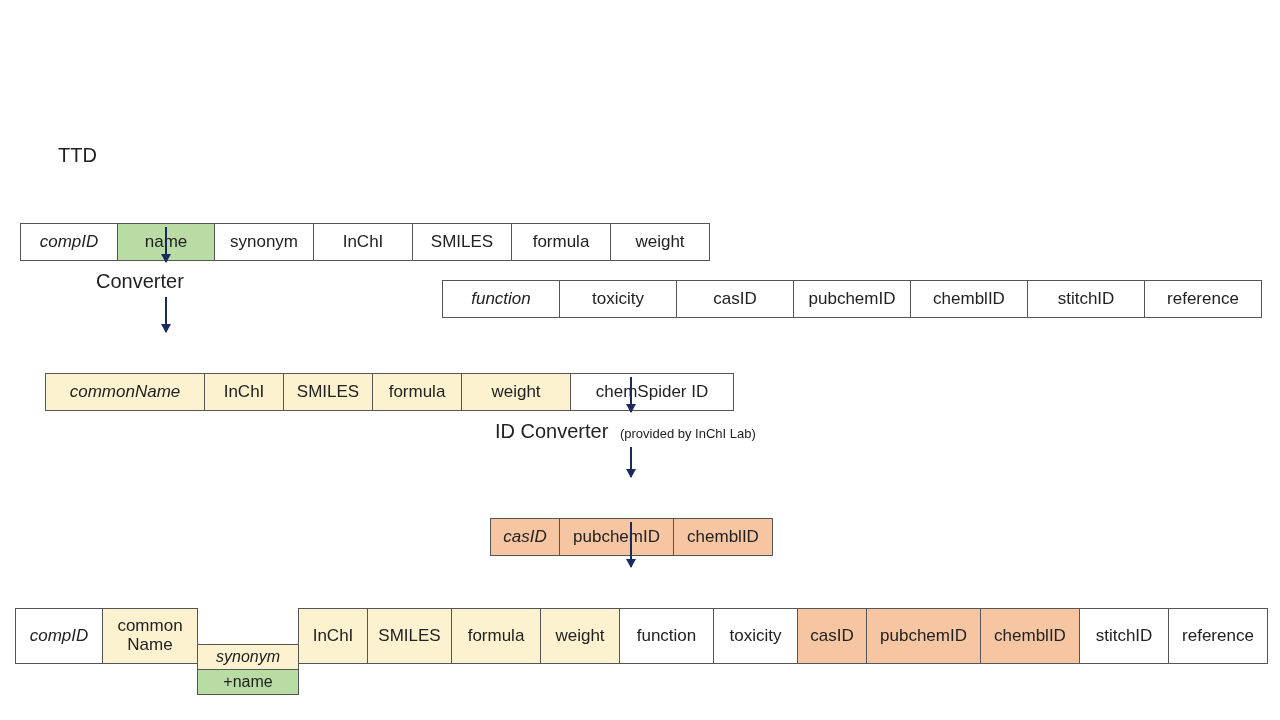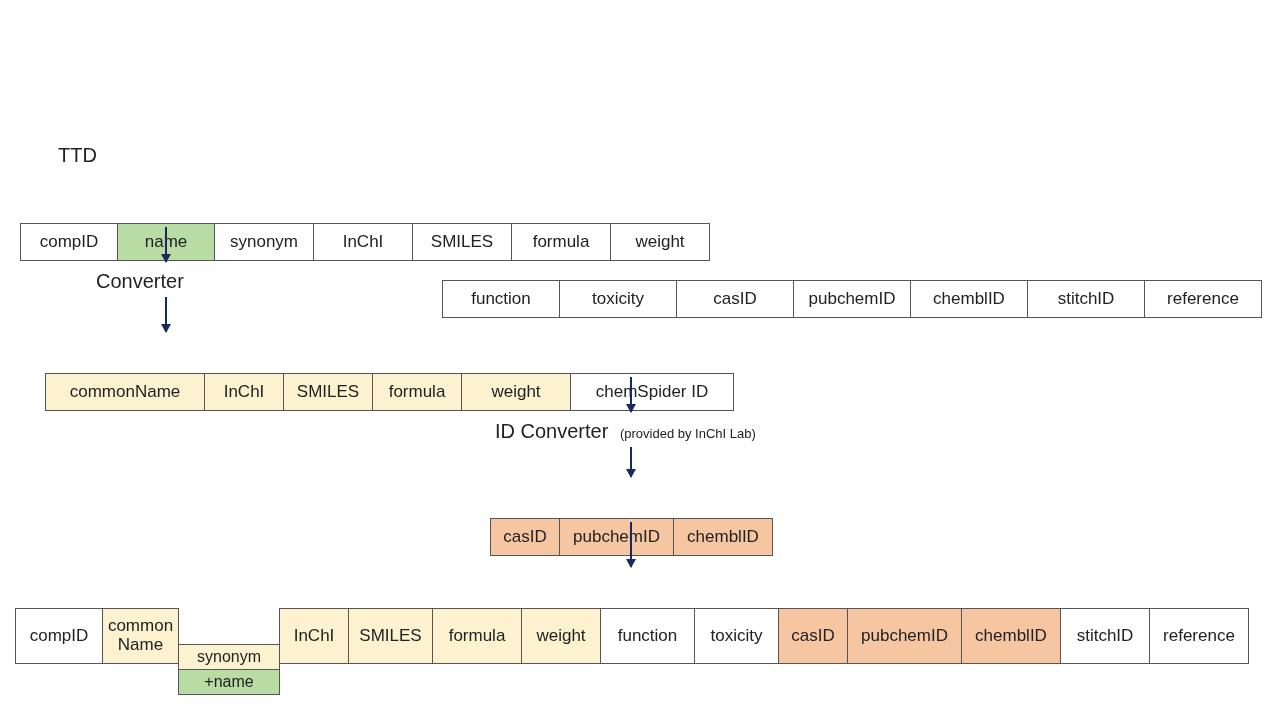--- a/index.html
+++ b/index.html
@@ -27,21 +27,21 @@
     padding: 8px 6px;
     text-align: center;
     background: #fff;
     white-space: nowrap;
     display: flex;
     align-items: center;
     justify-content: center;
     font-size: 17px;
     margin-left: -1px;
   }
-  .cell:first-child { margin-left: 0; }
+  .cell:first-child { margin-left: 0; font-style: italic; }
   .green  { background: #b8dca4; }
   .yellow { background: #fdf2d0; }
   .orange { background: #f6c6a3; }
   .stack {
     display: flex;
     flex-direction: column;
   }
   .stack .cell { margin-left: 0; }
   .stack .cell + .cell { margin-top: -1px; }
   .two-line { line-height: 1.1; padding-top: 4px; padding-bottom: 4px; }
@@ -100,21 +100,21 @@
 </div>
 
 <div class="row" style="left:490px; top:410px;">
   <div class="cell orange" style="width:70px;">casID</div>
   <div class="cell orange" style="width:115px;">pubchemID</div>
   <div class="cell orange" style="width:100px;">chemblID</div>
 </div>
 
 <div class="row" style="left:15px; top:500px; height:56px;">
   <div class="cell" style="width:88px; height:56px;">compID</div>
-  <div class="cell yellow two-line" style="width:77px; height:56px; white-space:normal;">common<br>Name</div>
+  <div class="cell yellow two-line" style="width:96px; height:56px; white-space:normal;">common<br>Name</div>
   <div class="stack" style="width:102px; margin-left:-1px;">
     <div class="cell yellow" style="width:102px; height:29px; padding:3px; font-size:16px;">synonym</div>
     <div class="cell green" style="width:102px; height:40px; padding:3px; font-size:16px;">+name</div>
   </div>
   <div class="cell yellow" style="width:70px; height:56px;">InChI</div>
   <div class="cell yellow" style="width:85px; height:56px;">SMILES</div>
   <div class="cell yellow" style="width:90px; height:56px;">formula</div>
   <div class="cell yellow" style="width:80px; height:56px;">weight</div>
   <div class="cell" style="width:95px; height:56px;">function</div>
   <div class="cell" style="width:85px; height:56px;">toxicity</div>

